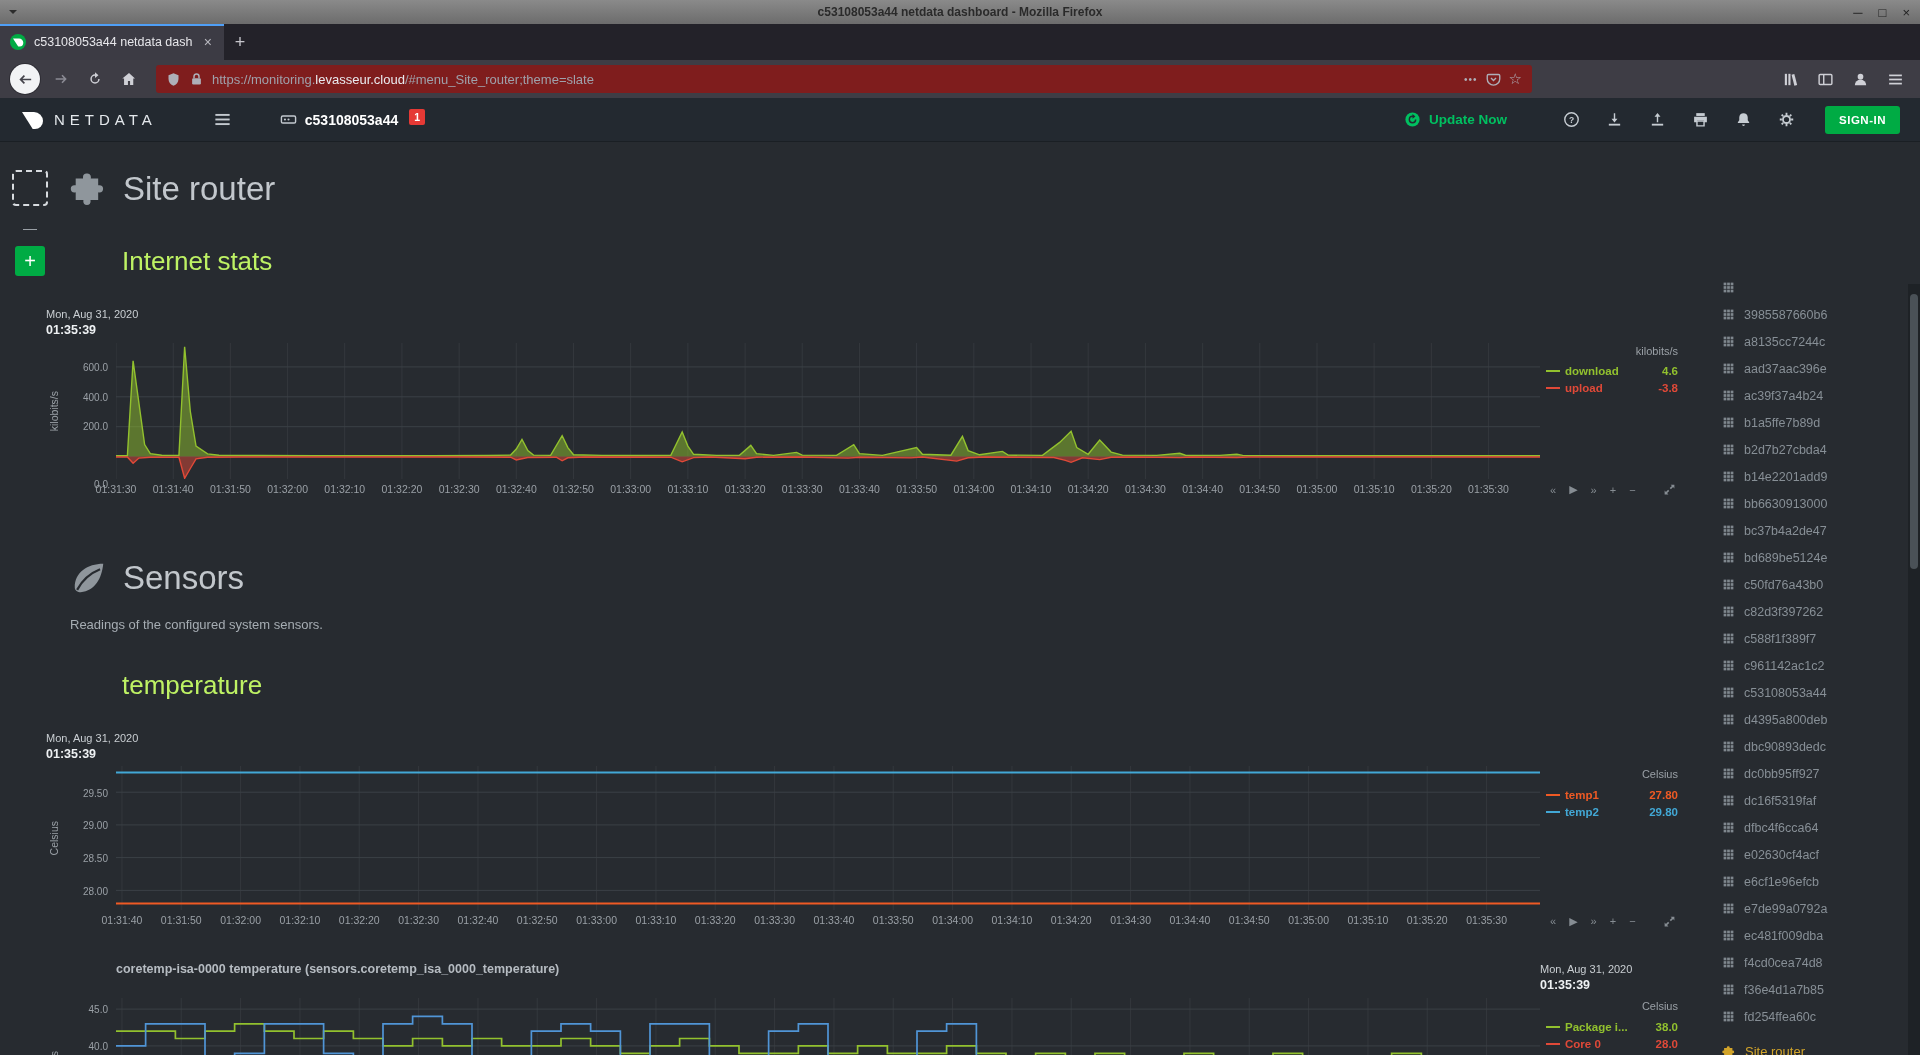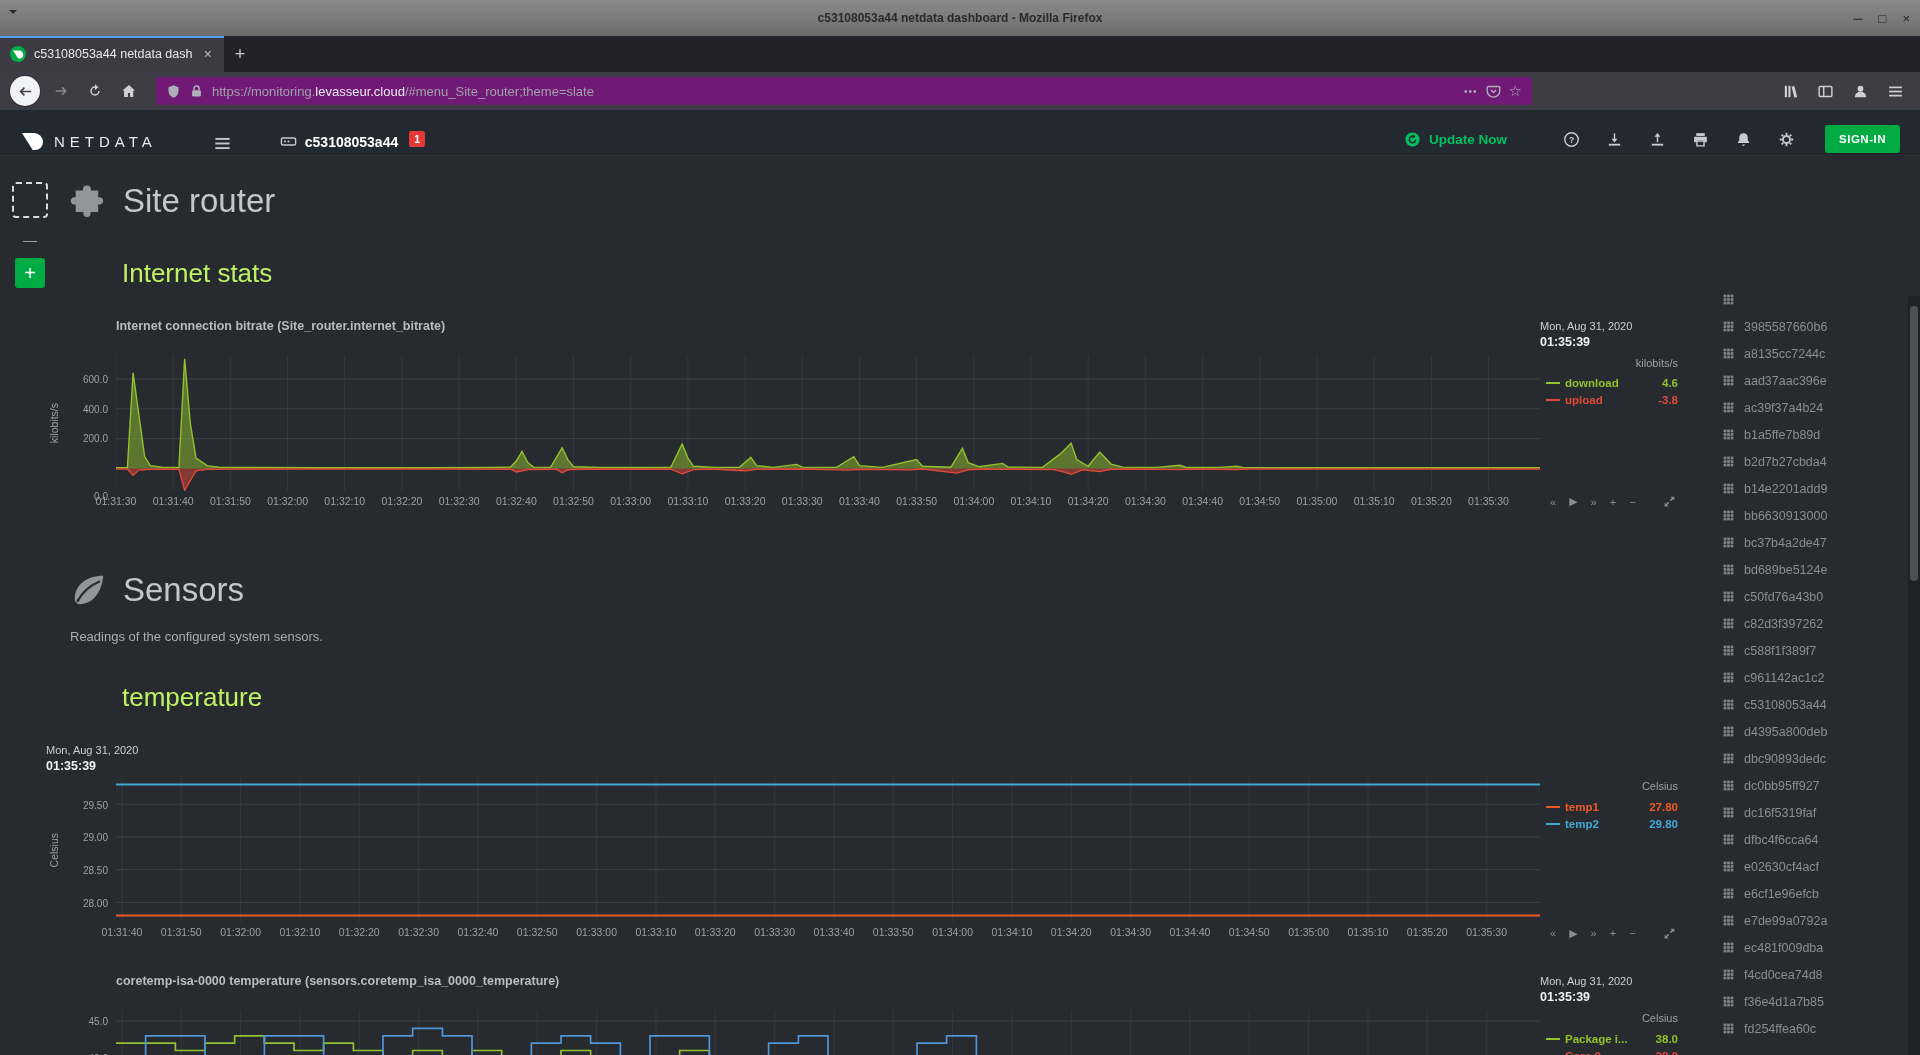--- a/index.html
+++ b/index.html
@@ -2,21 +2,21 @@
 <html><head>
 <meta charset="utf-8">
 <style>
 *{margin:0;padding:0;box-sizing:border-box}
 html,body{width:1920px;height:1055px;overflow:hidden;background:#272b30;font-family:"Liberation Sans",sans-serif}
 .screen{position:relative;width:1920px;height:1055px}
 .icon svg{display:block;width:100%;height:100%}
 .icon{display:inline-flex;align-items:center;justify-content:center}
 
 
-.titlebar{height:36px;background:linear-gradient(#8a8a8a,#6c6c6c);display:flex;align-items:center;position:relative;color:#252525;font-size:12px}
+.titlebar{height:24px;background:linear-gradient(#8a8a8a,#6c6c6c);display:flex;align-items:center;position:relative;color:#252525;font-size:12px}
 .tb-chevron{position:absolute;left:7px;top:6px;width:12px;height:12px;color:#2c2c2c}
 .tb-title{flex:1;text-align:center;color:#2a2a2a;font-weight:bold}
 .tb-controls{position:absolute;right:10px;top:0;height:100%;display:flex;align-items:center;gap:16px;color:#1f1f1f;font-size:13px}
 .tb-controls span{cursor:default}
 
 
 .tabbar{height:36px;background:#232229;display:flex;align-items:flex-end}
 .tab{position:relative;width:224px;height:36px;background:#3c3b44;display:flex;align-items:center;gap:8px;padding:0 10px;font-size:12.5px;color:#e6e6ea}
 .tab::before{content:"";position:absolute;top:0;left:0;right:0;height:2px;background:#4f9ff7}
 .favicon{width:16px;height:16px;flex:none}
@@ -24,32 +24,32 @@
 .tab-close{color:#b9b9c0;font-size:14px;padding:0 2px}
 .newtab{width:32px;height:36px;display:flex;align-items:center;justify-content:center;color:#c6c6cc;font-size:18px}
 
 
 .navbar{height:38px;background:#3e3d45;display:flex;align-items:center;padding:0 10px;gap:8px}
 .nav-btn{width:26px;height:26px;display:flex;align-items:center;justify-content:center;color:#cfd0d6}
 .nav-btn .icon{width:16px;height:16px}
 .back-circle{width:30px;height:30px;border-radius:50%;background:#f2f3f5;color:#44434b;box-shadow:0 0 0 1px #2f2e35;flex:none;display:flex;align-items:center;justify-content:center}
 .back-circle .icon{width:17px;height:17px}
 .fwd{color:#8b8b94}
-.urlbar{margin-left:6px;width:1376px;height:28px;background:#701a75;border-radius:3px;display:flex;align-items:center;padding:0 10px;gap:8px;font-size:13px}
+.urlbar{margin-left:6px;width:1376px;height:28px;background:#7f1d1d;border-radius:3px;display:flex;align-items:center;padding:0 10px;gap:8px;font-size:13px}
 .url-ico{width:15px;height:15px;color:#aeafb8;flex:none}
 .url-text{flex:1;white-space:nowrap;overflow:hidden;color:#9fa1ab}
 .url-domain{color:#e9eaef}
 .url-dots{color:#aeafb8;font-size:10px;letter-spacing:1px}
 .nav-spacer{flex:1}
 .nav-right{display:flex;align-items:center;gap:18px;padding-right:6px}
 .nav-right .icon{width:17px;height:17px;color:#cfd0d6}
 .star{color:#aeafb8;font-size:15px}
 
 
-.nd-header{height:44px;background:#232930;border-bottom:1px solid #1a1f24;display:flex;align-items:flex-end;padding:0 20px;position:relative;z-index:3}
+.nd-header{height:44px;background:#232930;border-bottom:1px solid #1a1f24;display:flex;align-items:center;padding:0 20px;position:relative;z-index:3}
 .brand{display:flex;align-items:center;gap:10px;color:#e4e8ec}
 .brand .logo{width:24px;height:24px;color:#fff}
 .brand-name{font-size:15px;letter-spacing:5px;font-weight:500}
 .nd-menu-toggle{margin-left:56px;width:19px;height:19px;color:#c3c9cf}
 .node-chip{margin-left:48px;display:flex;align-items:flex-start;gap:8px}
 .node-chip .nicon{width:17px;height:17px;color:#c3c9cf;margin-top:2px}
 .node-name{font-size:14px;font-weight:bold;color:#fff;line-height:22px}
 .alert-badge{background:#e53935;color:#fff;font-size:10.5px;font-weight:bold;padding:2px 5px;border-radius:2px;margin-left:3px}
 .nd-right{margin-left:auto;display:flex;align-items:center;gap:26px}
 .update-now{display:flex;align-items:center;gap:8px;color:#00c060;font-weight:bold;font-size:13.5px;margin-right:30px}
@@ -324,21 +324,20 @@
             <svg viewBox="0 0 24 24" fill="currentColor">
               <path d="M10.5 2.2a2.3 2.3 0 0 0-2.3 2.3c0 .3 0 .5.1.8H3.6v4.4c-.3-.1-.5-.1-.8-.1a2.3 2.3 0 0 0 0 4.6c.3 0 .5 0 .8-.1v4.9h4.9c-.1.3-.1.5-.1.8a2.3 2.3 0 0 0 4.6 0c0-.3 0-.5-.1-.8h4.9v-4.9c.3.1.5.1.8.1a2.3 2.3 0 0 0 0-4.6c-.3 0-.5 0-.8.1V5.3h-4.7c.1-.3.1-.5.1-.8a2.3 2.3 0 0 0-2.7-2.3z"></path>
             </svg>
           </span>
         <span class="sec-title">Site router</span>
       </div>
       <div class="sec-sub">Internet stats</div>
 
       <div class="chart" data-chart="0">
         <div class="c-head">
-          <div class="c-title">Internet connection bitrate (Site_router.internet_bitrate)</div>
           <div class="c-date">
             <div class="d1">Mon, Aug 31, 2020</div>
             <div class="d2">01:35:39</div>
           </div>
         </div>
         <div class="c-body">
           <div class="c-ylab">
               <span>kilobits/s</span>
             </div>
           <div class="c-yticks">

